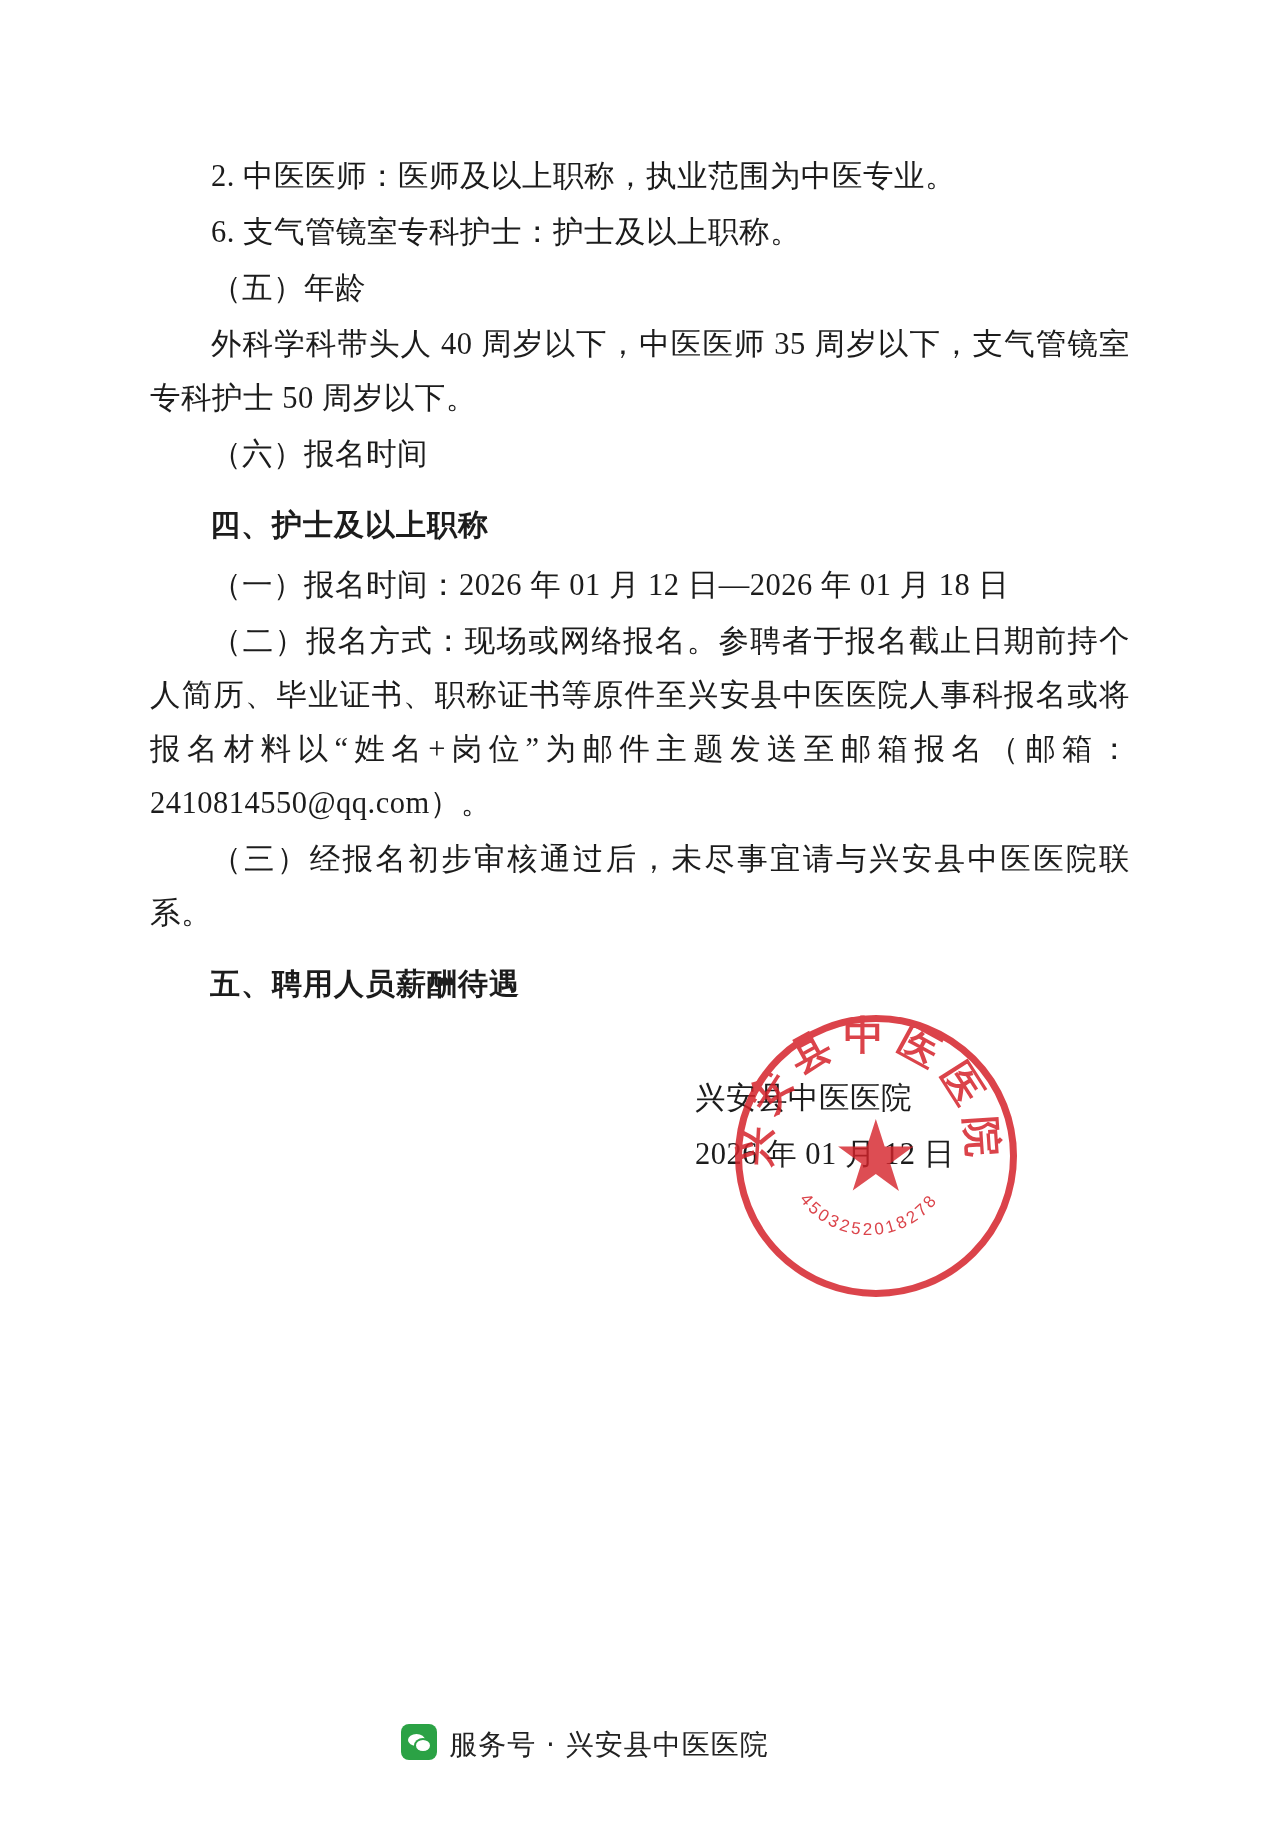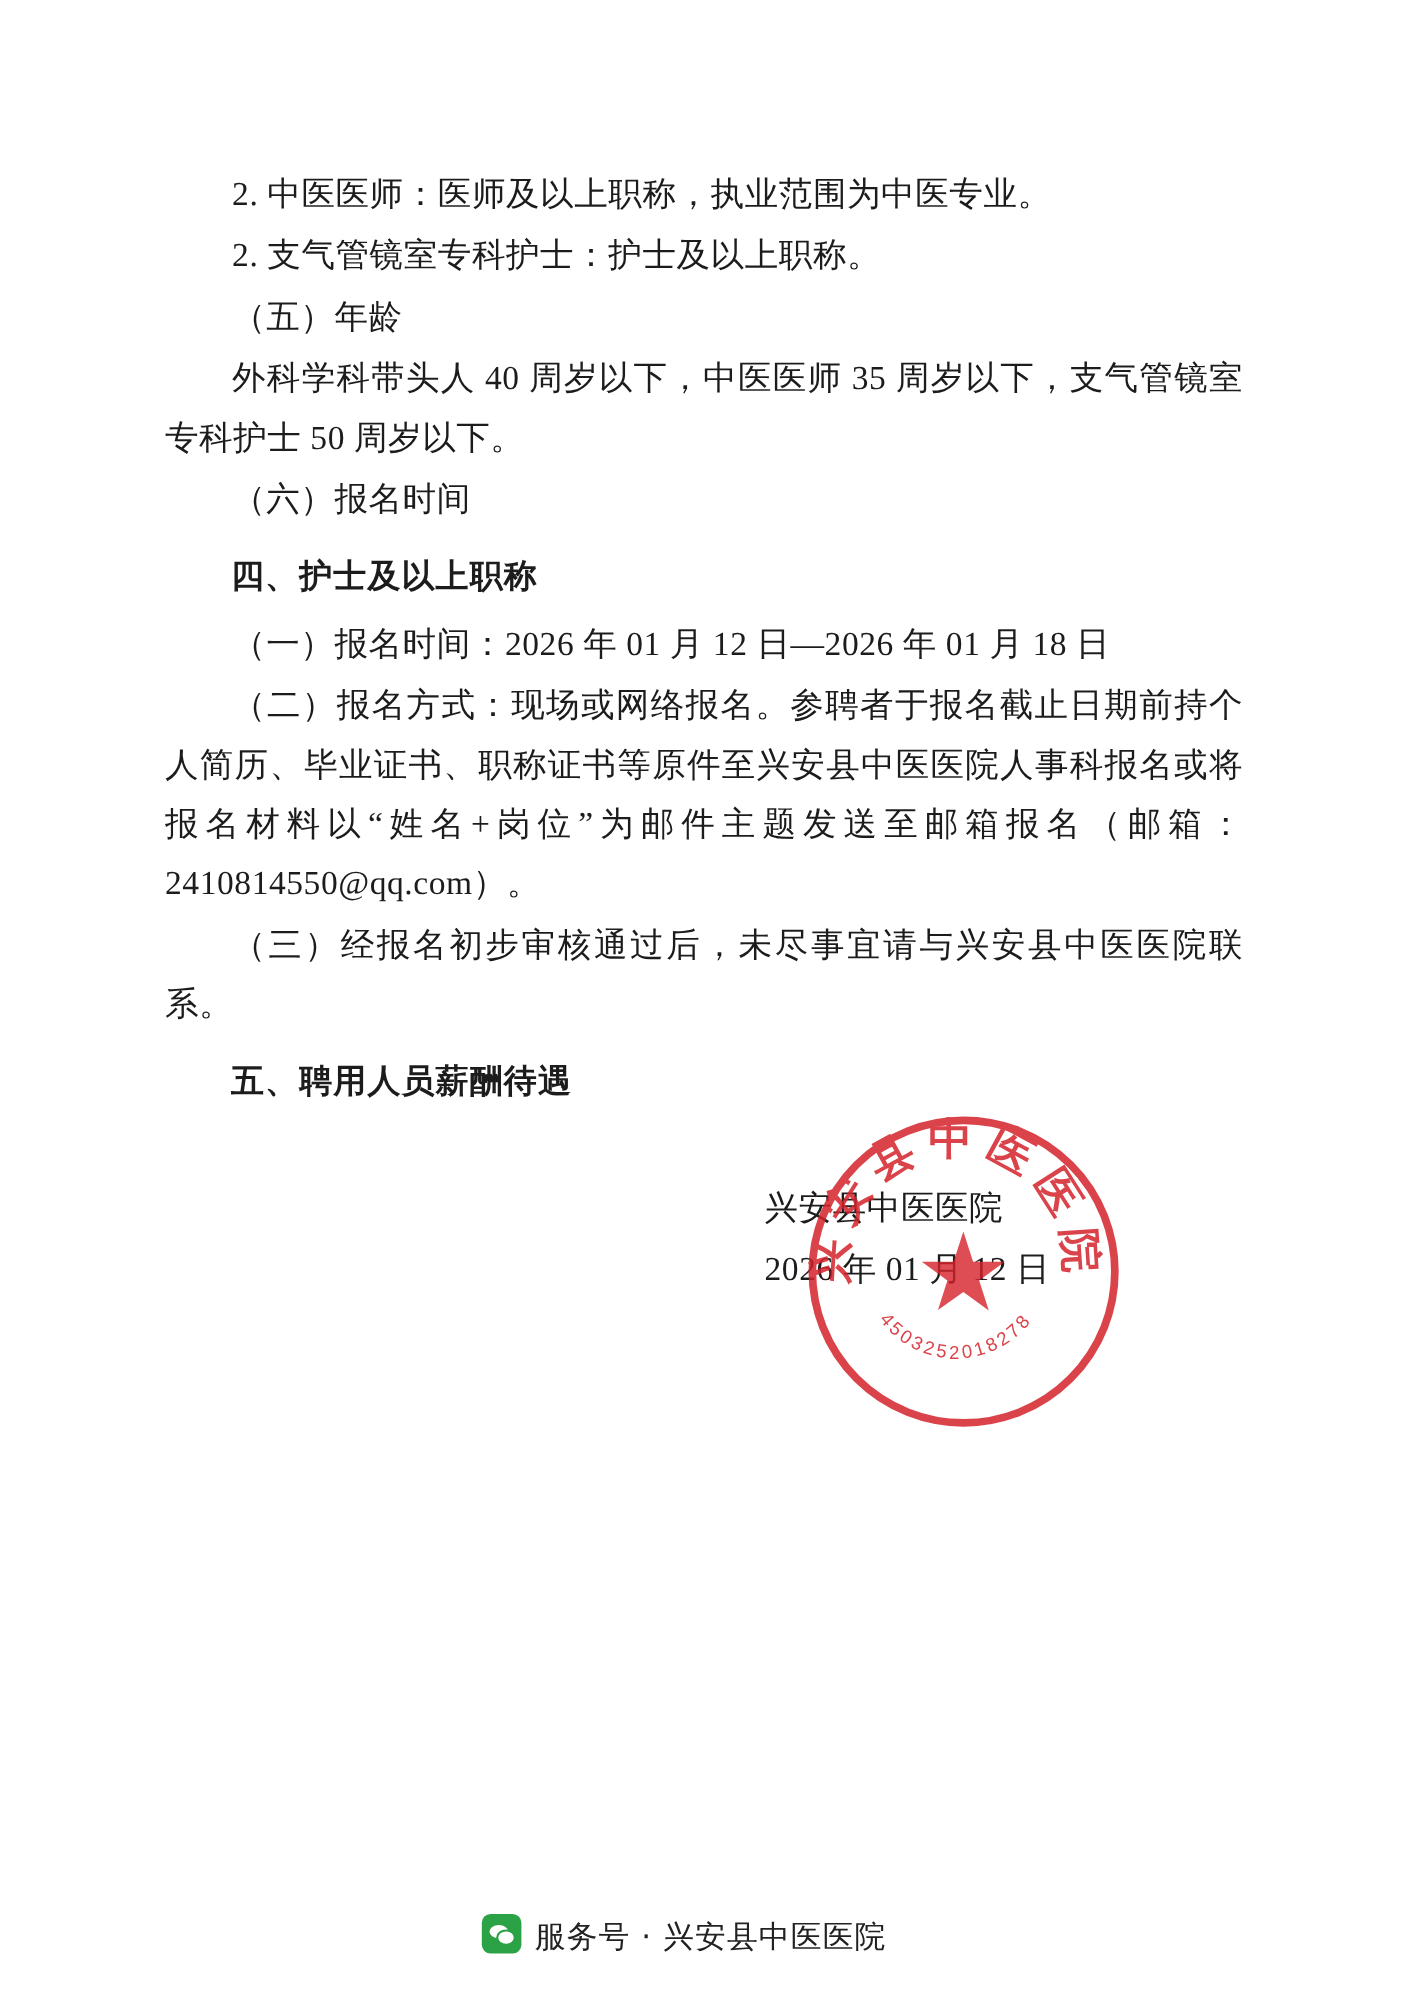--- a/index.html
+++ b/index.html
@@ -92,28 +92,27 @@
     top: 50%;
     transform: translate(-50%, -50%);
     color: #d5232b;
     font-size: 86px;
     line-height: 1;
     opacity: 0.95;
   }
   .footer {
     position: absolute;
     left: 0;
-    bottom: 48px;
+    bottom: 64px;
     width: 1170px;
     text-align: center;
     font-family: "DejaVu Sans", "Liberation Sans", sans-serif;
     font-size: 28px;
     color: #222;
     letter-spacing: 1px;
-    margin-left: 37px;
   }
   .wechat-badge {
     display: inline-block;
     vertical-align: -6px;
     margin-right: 12px;
     width: 36px;
     height: 36px;
     background: #2ba245;
     border-radius: 8px;
     position: relative;
@@ -142,21 +141,21 @@
   .footer-text { display: inline-block; }
 </style>
 </head>
 <body>
 
 <div class="page">
 
   <div class="doc-body">
 
     <p class="para indent">2. 中医医师：医师及以上职称，执业范围为中医专业。</p>
-    <p class="para indent">2. 支气管镜室专科护士：护士及以上职称。</p>
+    <p class="para indent">6. 支气管镜室专科护士：护士及以上职称。</p>
     <p class="para indent">（五）年龄</p>
     <p class="para indent">外科学科带头人 40 周岁以下，中医医师 35 周岁以下，支气管镜室专科护士 50 周岁以下。</p>
     <p class="para indent">（六）报名时间</p>
 
     <h2 class="heading">四、护士及以上职称</h2>
     <p class="para indent">（一）报名时间：2026 年 01 月 12 日—2026 年 01 月 18 日</p>
     <p class="para indent">（二）报名方式：现场或网络报名。参聘者于报名截止日期前持个人简历、毕业证书、职称证书等原件至兴安县中医医院人事科报名或将报名材料以“姓名+岗位”为邮件主题发送至邮箱报名（邮箱：2410814550@qq.com）。</p>
     <p class="para indent">（三）经报名初步审核通过后，未尽事宜请与兴安县中医医院联系。</p>
 
     <h2 class="heading">五、聘用人员薪酬待遇</h2>

